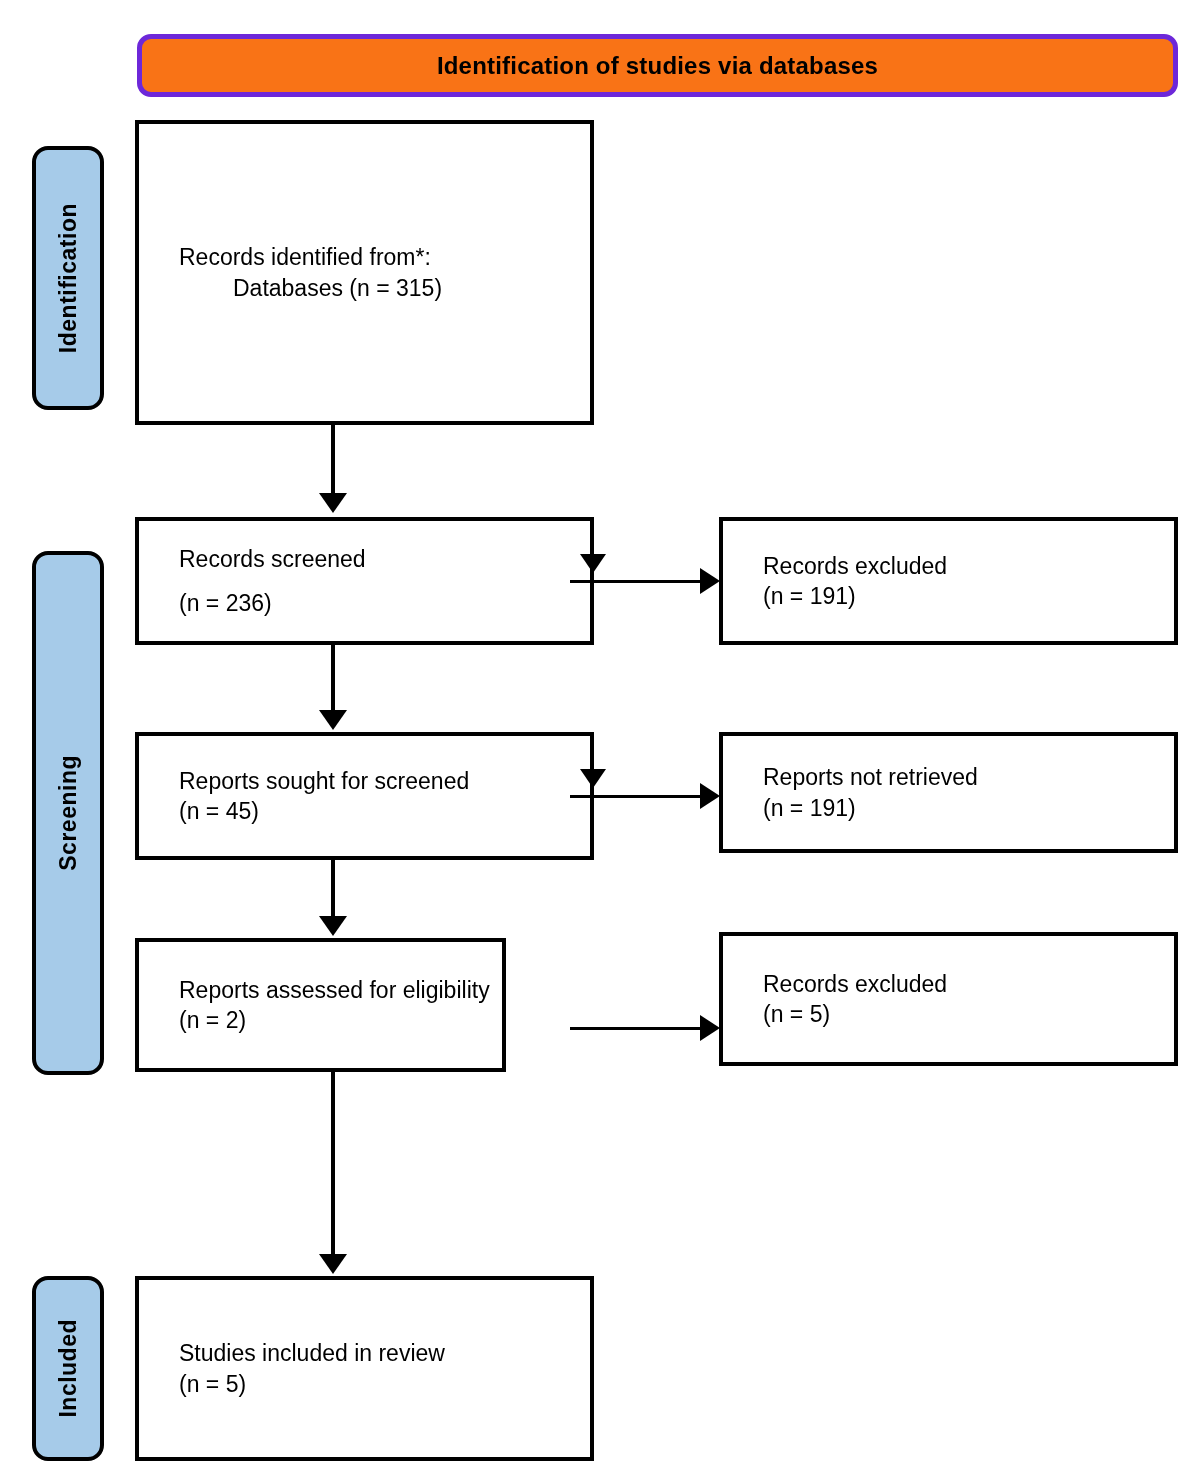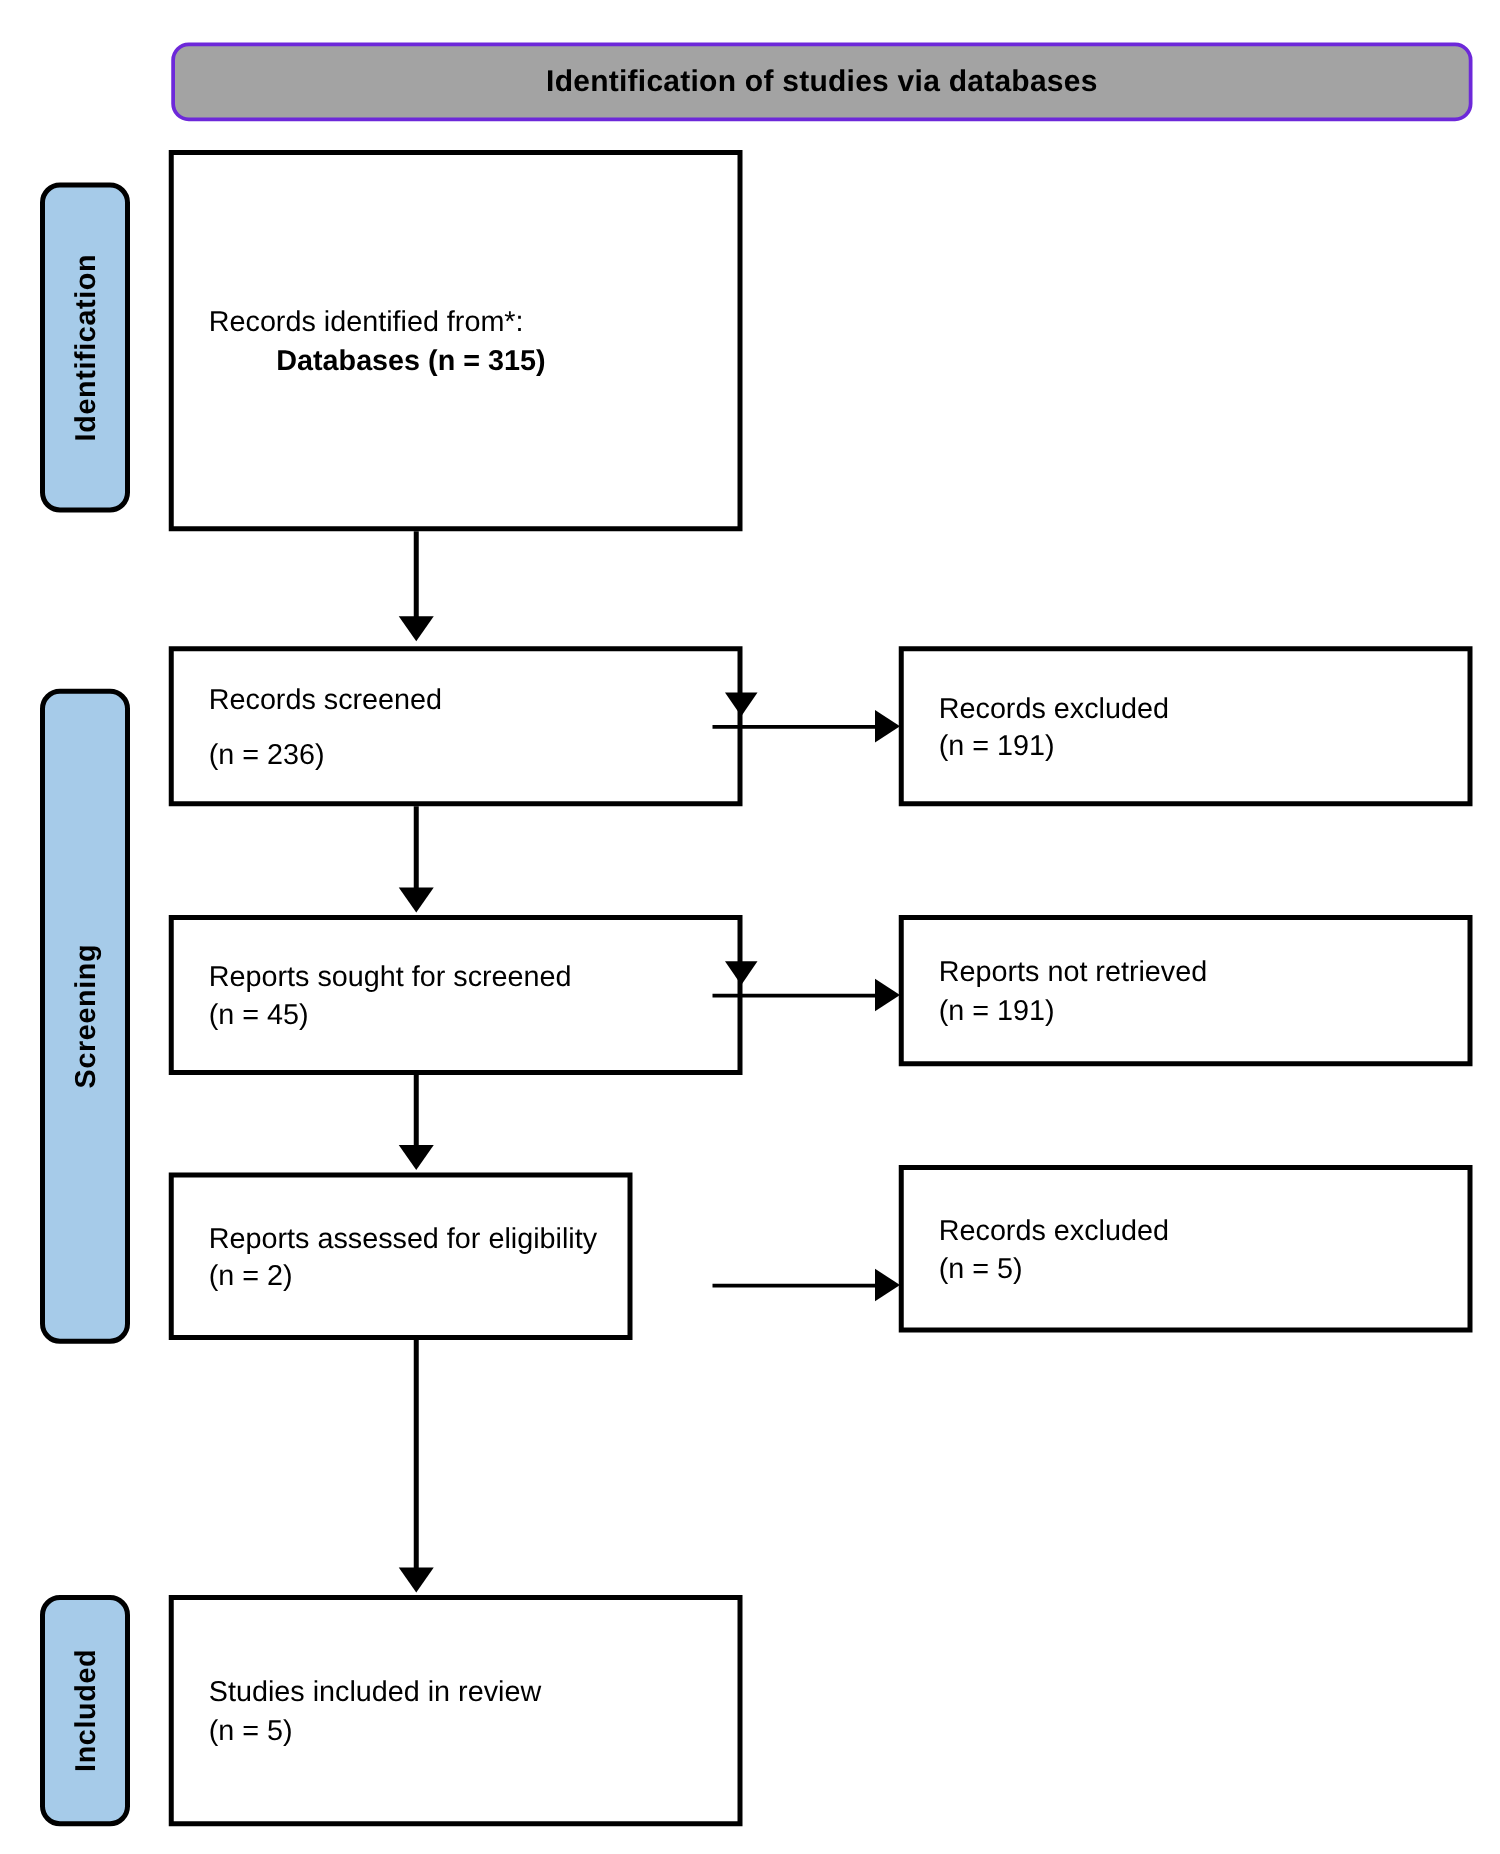--- a/index.html
+++ b/index.html
@@ -20,22 +20,22 @@
     overflow: hidden;
   }
 
   
   .banner {
     position: absolute;
     left: 137px;
     top: 34px;
     width: 1041px;
     height: 63px;
-    background: #a3a3a3;
-    border: 3px solid #6d28d9;
+    background: #f97316;
+    border: 5px solid #6d28d9;
     border-radius: 14px;
     box-sizing: border-box;
     display: flex;
     align-items: center;
     justify-content: center;
   }
   .banner-title {
     font-size: 24px;
     font-weight: bold;
     color: #000000;
@@ -68,29 +68,29 @@
 
   
   .flow-box {
     position: absolute;
     background: #ffffff;
     border: 4px solid #000000;
     box-sizing: border-box;
     display: flex;
     flex-direction: column;
     justify-content: center;
-    padding: 0 28px;
+    padding: 0 40px;
   }
   .flow-line {
     font-size: 23px;
     line-height: 1.32;
     color: #000000;
     white-space: pre;
   }
-  .flow-line.indent { padding-left: 54px; font-weight: bold; }
+  .flow-line.indent { padding-left: 54px; }
 
   #box-identified    { left: 135px;  top: 120px;  width: 459px; height: 305px; }
   #box-screened      { left: 135px;  top: 517px;  width: 459px; height: 128px; gap: 14px; }
   #box-rec-excluded  { left: 719px;  top: 517px;  width: 459px; height: 128px; }
   #box-sought        { left: 135px;  top: 732px;  width: 459px; height: 128px; }
   #box-not-retrieved { left: 719px;  top: 732px;  width: 459px; height: 121px; }
   #box-assessed      { left: 135px;  top: 938px;  width: 371px; height: 134px; }
   #box-rep-excluded  { left: 719px;  top: 932px;  width: 459px; height: 134px; }
   #box-included      { left: 135px;  top: 1276px; width: 459px; height: 185px; }
   .v-line {

